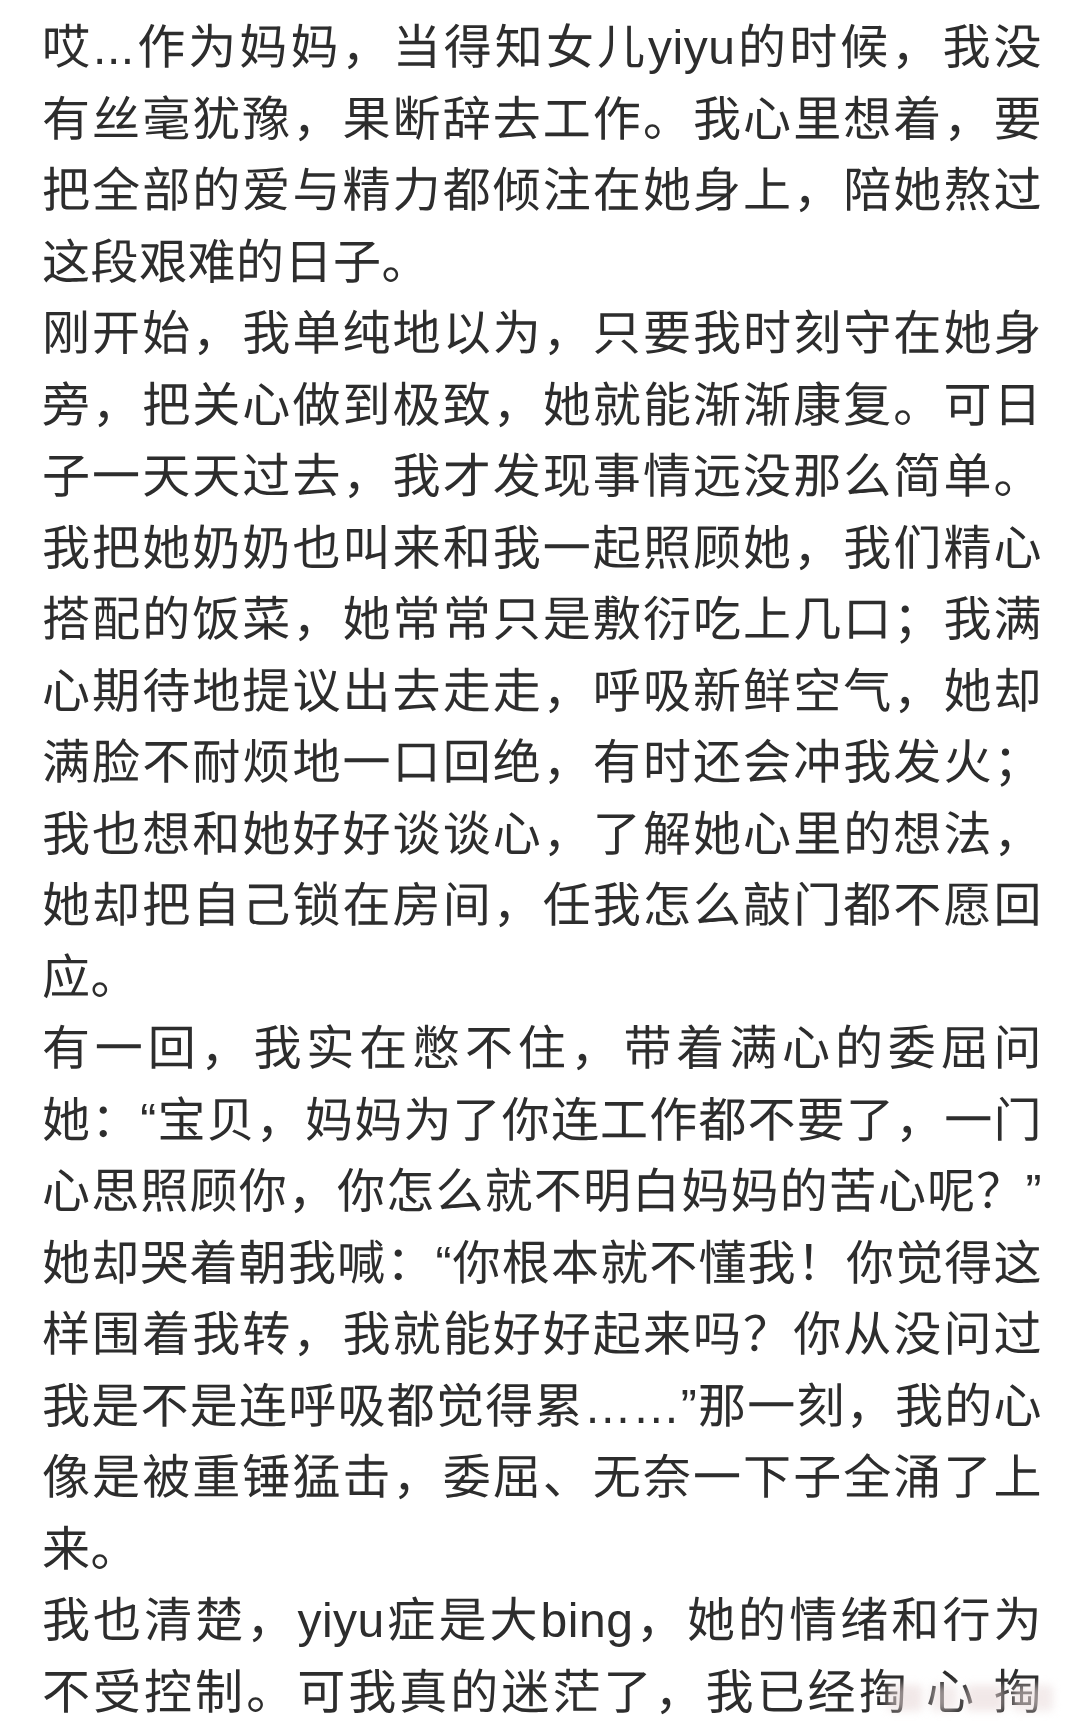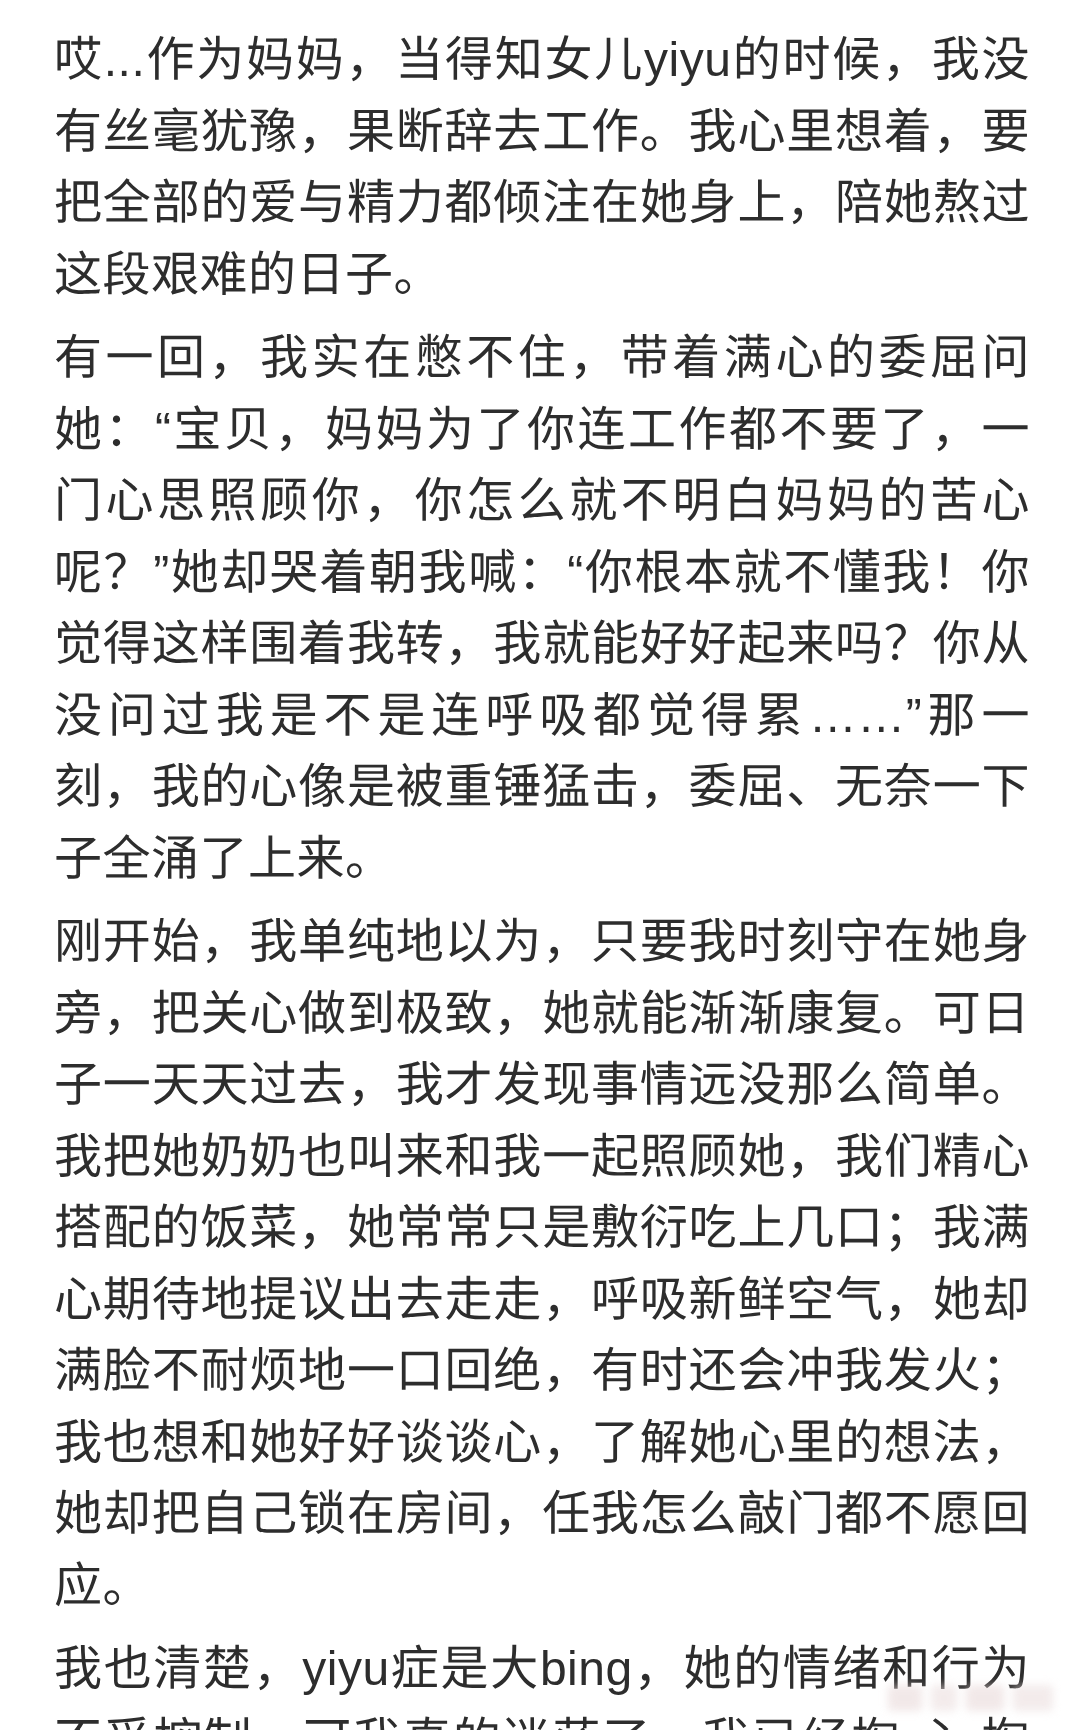--- a/index.html
+++ b/index.html
@@ -20,21 +20,21 @@
     font-family: "Liberation Sans", sans-serif;
     font-size: 48px;
     line-height: 71.5px;
     font-weight: 400;
     color: #2d2d2d;
     text-align: justify;
     letter-spacing: 0.5px;
     word-break: break-all;
   }
   .post p {
-    margin: 12px;
+    margin: 0;
   }
   
   .watermark {
     position: absolute;
     left: 888px;
     top: 1680px;
     width: 180px;
     height: 36px;
     display: flex;
     gap: 9px;
@@ -52,22 +52,22 @@
   .watermark i:nth-child(1) { width: 34px; }
   .watermark i:nth-child(2) { width: 26px; background: #eadcdc; }
   .watermark i:nth-child(3) { width: 38px; }
   .watermark i:nth-child(4) { width: 40px; background: #eadcdc; }
 </style>
 </head>
 <body>
 
 <div class="post">
   <p>哎...作为妈妈，当得知女儿yiyu的时候，我没有丝毫犹豫，果断辞去工作。我心里想着，要把全部的爱与精力都倾注在她身上，陪她熬过这段艰难的日子。</p>
+  <p>刚开始，我单纯地以为，只要我时刻守在她身旁，把关心做到极致，她就能渐渐康复。可日子一天天过去，我才发现事情远没那么简单。我把她奶奶也叫来和我一起照顾她，我们精心搭配的饭菜，她常常只是敷衍吃上几口；我满心期待地提议出去走走，呼吸新鲜空气，她却满脸不耐烦地一口回绝，有时还会冲我发火；我也想和她好好谈谈心，了解她心里的想法，她却把自己锁在房间，任我怎么敲门都不愿回应。</p>
   <p>有一回，我实在憋不住，带着满心的委屈问她：“宝贝，妈妈为了你连工作都不要了，一门心思照顾你，你怎么就不明白妈妈的苦心呢？”她却哭着朝我喊：“你根本就不懂我！你觉得这样围着我转，我就能好好起来吗？你从没问过我是不是连呼吸都觉得累……”那一刻，我的心像是被重锤猛击，委屈、无奈一下子全涌了上来。</p>
-  <p>刚开始，我单纯地以为，只要我时刻守在她身旁，把关心做到极致，她就能渐渐康复。可日子一天天过去，我才发现事情远没那么简单。我把她奶奶也叫来和我一起照顾她，我们精心搭配的饭菜，她常常只是敷衍吃上几口；我满心期待地提议出去走走，呼吸新鲜空气，她却满脸不耐烦地一口回绝，有时还会冲我发火；我也想和她好好谈谈心，了解她心里的想法，她却把自己锁在房间，任我怎么敲门都不愿回应。</p>
   <p>我也清楚，yiyu症是大bing，她的情绪和行为不受控制。可我真的迷茫了，我已经掏 心 掏 肺地对她好，为什么还是得不到她的认可？到底是我哪里做得还不够，还是我表达爱的方式出了问题？</p>
 </div>
 
 <div class="watermark">
   <i></i>
     <i></i>
     <i></i>
     <i></i>
 </div>
 

